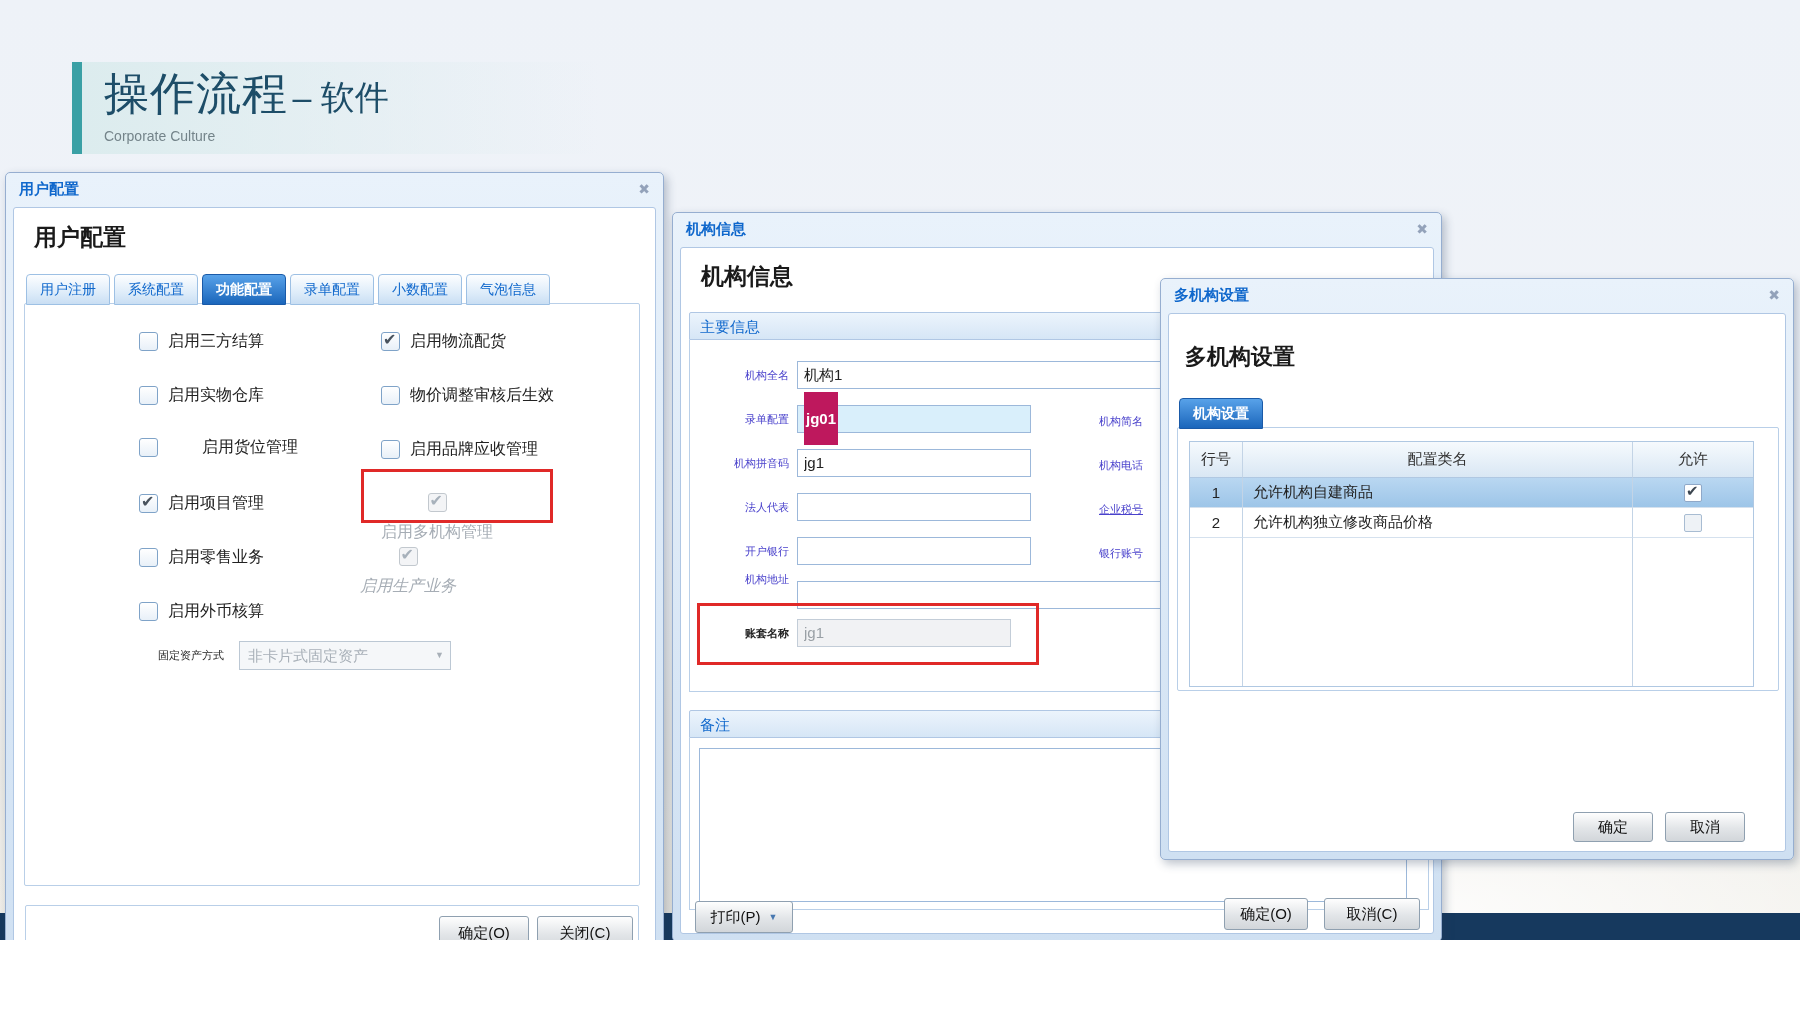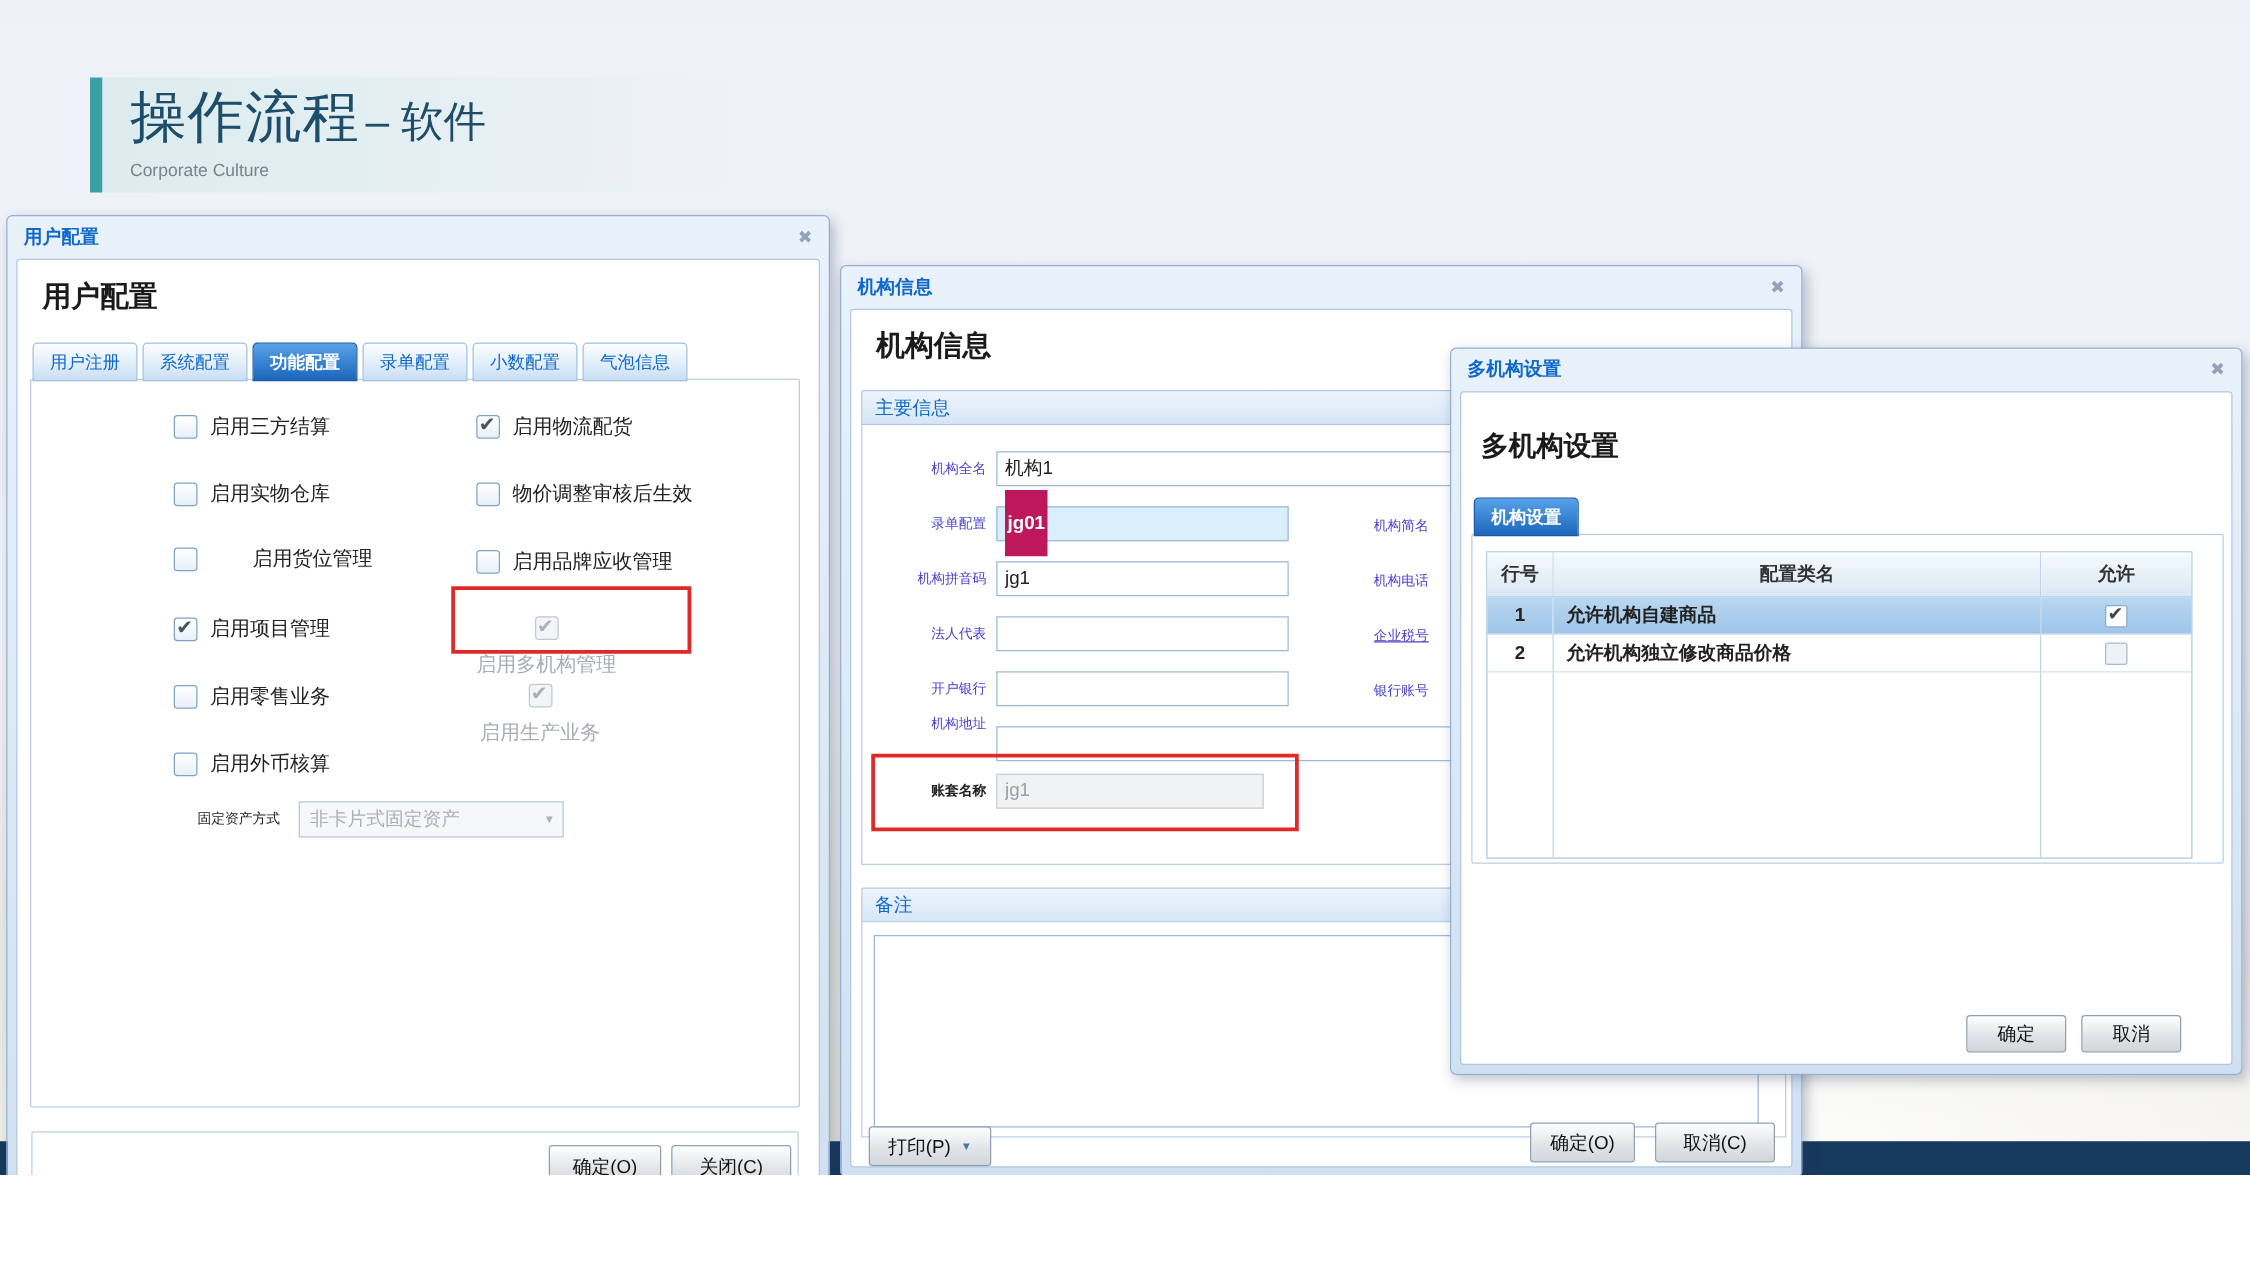--- a/index.html
+++ b/index.html
@@ -154,21 +154,21 @@
           <span>物价调整审核后生效</span>
         </div>
       <div class="cb" style="left:367px;top:231px;">
         <span class="bx"></span>
           <span>启用品牌应收管理</span>
         </div>
       <div class="cb checked disabled" style="left:367px;top:285px;">
         <span class="bx"></span>
           <span>启用多机构管理</span>
         </div>
-      <div class="cb checked disabled" style="left:370px;top:339px;">
+      <div class="cb checked disabled" style="left:346px;top:339px;font-style:italic;">
         <span class="bx"></span>
           <span>启用生产业务</span>
         </div>
 
       <div class="red-box" style="left:347px;top:261px;width:186px;height:48px;"></div>
 
       <div class="flabel dark" style="left:6px;top:433px;width:204px;color:#222;font-weight:normal;">固定资产方式</div>
       <div class="selectbox" style="left:225px;top:433px;width:178px;">
         <span>非卡片式固定资产</span>
         <span class="arr">▼</span>
@@ -239,21 +239,21 @@
       <span class="close">✖</span>
     </div>
     <div class="panel">
       <div class="heading" style="left:16px;top:28px;font-size:22px;">多机构设置</div>
 
       <div class="tabs" style="left:10px;top:84px;">
         <div class="tab active">机构设置</div>
       </div>
       <div class="box-border" style="left:8px;top:113px;width:600px;height:262px;"></div>
 
-      <div class="tbl" style="left:20px;top:127px;width:563px;height:244px;font-weight:bold;">
+      <div class="tbl" style="left:20px;top:127px;width:563px;height:244px;">
         <div class="tr">
           <div class="td th c-no">行号</div>
           <div class="td th c-name" style="justify-content:center;padding-left:0;">配置类名</div>
           <div class="td th c-allow">允许</div>
         </div>
         <div class="tr drow selected">
           <div class="td c-no">1</div>
           <div class="td c-name">允许机构自建商品</div>
           <div class="td c-allow">
               <span class="tcb on"></span>

